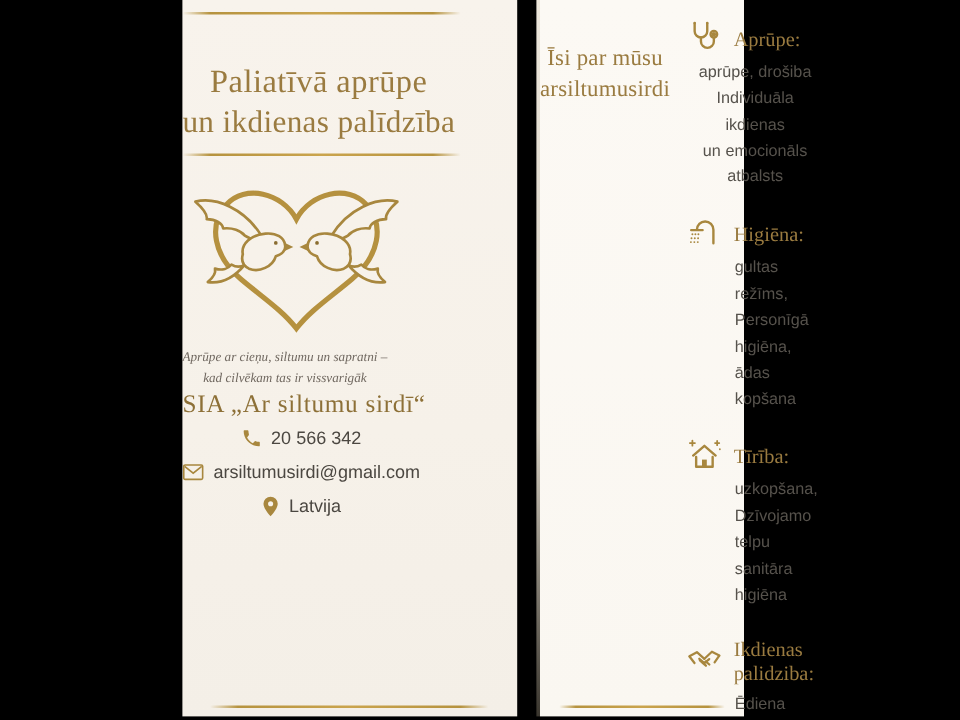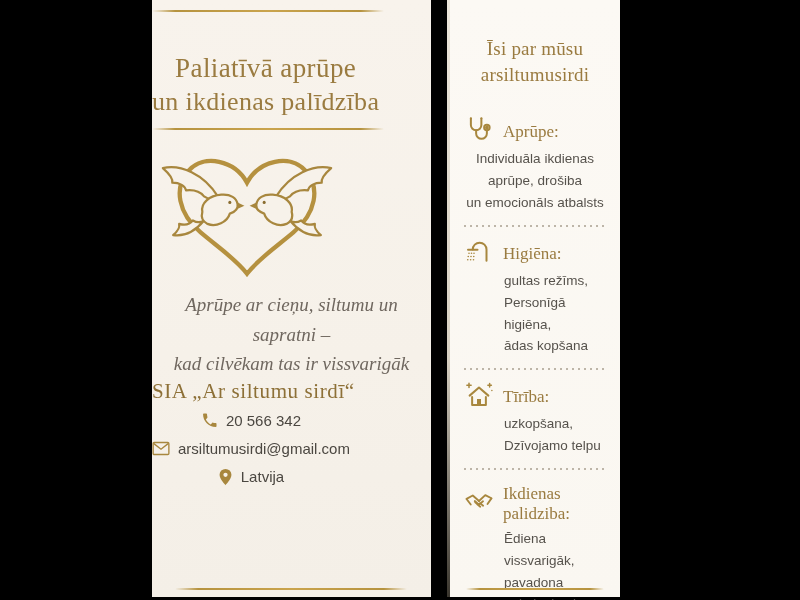--- a/index.html
+++ b/index.html
@@ -14,41 +14,41 @@
     background:linear-gradient(180deg,#f8f3ec 0%,#f6f1e9 60%,#f4efe7 100%);
     display:flex; flex-direction:column; align-items:flex-start;
   }
   .seam {
     position:absolute; top:0; left:447px; width:3px; height:597px;
     background:linear-gradient(180deg,#ece6db 0%,#d8d1c3 60%,#3a362e 100%);
   }
   .card-right {
     left:450px; width:170px;
     background:linear-gradient(180deg,#fcf9f4 0%,#faf7f1 100%);
-    display:flex; flex-direction:column;
+    display:flex; flex-direction:row;
   }
 
   .gold-line {
     height:2px; width:232px; border-radius:2px;
     background:linear-gradient(90deg, rgba(182,147,63,0) 0%, #b6933f 10%, #caa44d 50%, #b6933f 90%, rgba(182,147,63,0) 100%);
   }
   .gold-line.top { margin-top:10px; }
   .gold-line.under-title { margin-top:10px; }
   .gold-line.bottom-left { position:absolute; bottom:7px; left:23px; }
   .gold-line.bottom-right { position:absolute; bottom:7px; left:16px; width:138px; }
 
   .title-block { margin-top:40px; text-align:center; color:#9a7b40;
     font-family:"Liberation Serif", serif; }
   .title-line1 { font-size:27px; letter-spacing:.4px; line-height:1.25; }
   .title-line2 { font-size:26px; letter-spacing:.3px; line-height:1.25; }
 
   .illustration { margin-top:8px; width:190px; height:146px; }
 
   .tagline { margin-top:6px; text-align:center; font-family:"Liberation Serif", serif;
-    font-style:italic; font-size:19px; color:#6f675f; line-height:1.55; }
+    font-style:italic; font-size:11px; color:#6f675f; line-height:1.55; }
 
   .company { font-family:"Liberation Serif", serif;
     font-size:21px; color:#8d7037; letter-spacing:.6px; }
 
   .contacts { margin-top:8px; display:flex; flex-direction:column; gap:11px; align-items:center; }
   .contact-row { display:flex; align-items:center; gap:8px; font-size:15px; color:#4b4741; }
   .contact-row svg { display:block; }
 
   .rp-header { margin-top:36px; text-align:center; color:#9a7b40;
     font-family:"Liberation Serif", serif; font-size:19px; line-height:1.35; letter-spacing:.2px; }
@@ -160,22 +160,22 @@
               <path d="M9.7 12.2v2.6a4.3 4.3 0 0 0 8.6 0v-2.1"></path>
               <circle cx="18.3" cy="10" r="2.2"></circle>
                 <circle cx="18.3" cy="10" r=".7" fill="#a8873e"></circle>
               <circle cx="5.5" cy="2.6" r=".9" fill="#a8873e" stroke="none"></circle>
                 <circle cx="13.9" cy="2.6" r=".9" fill="#a8873e" stroke="none"></circle>
             </svg>
           </span>
           <span class="svc-title">Aprūpe:</span>
         </div>
         <div class="svc-desc centered">
+          <div>aprūpe, drošiba</div>
           <div>Individuāla ikdienas</div>
-          <div>aprūpe, drošiba</div>
           <div>un emocionāls atbalsts</div>
         </div>
       </div>
       <div class="dots"></div>
 
       <div class="svc">
         <div class="svc-head">
           <span class="svc-icon">
             <svg width="30" height="30" viewBox="0 0 24 24" fill="none" stroke="#a8873e" stroke-width="1.6" stroke-linecap="round">
               <path d="M7 10a5.5 5.5 0 0 1 11 0v9"></path>
@@ -215,20 +215,21 @@
                 <path d="M20.5 2.8v2.8M19.1 4.2h2.8"></path>
                 <circle cx="22.3" cy="8.3" r=".6" fill="#a8873e" stroke="none"></circle>
               </g>
             </svg>
           </span>
           <span class="svc-title">Tīrība:</span>
         </div>
         <div class="svc-desc indented">
           <div>uzkopšana,</div>
           <div>Dzīvojamo telpu</div>
+          <div>sanitāra higiēna</div>
         </div>
       </div>
       <div class="dots"></div>
 
       <div class="svc">
         <div class="svc-head">
           <span class="svc-icon">
             <svg width="30" height="30" viewBox="0 0 24 24" fill="none" stroke="#a8873e" stroke-width="1.5" stroke-linecap="round" stroke-linejoin="round">
               <path d="M2 9.5 7 6.8l5 4.4"></path>
               <path d="M22 9 17 6.5l-5 4.7"></path>

